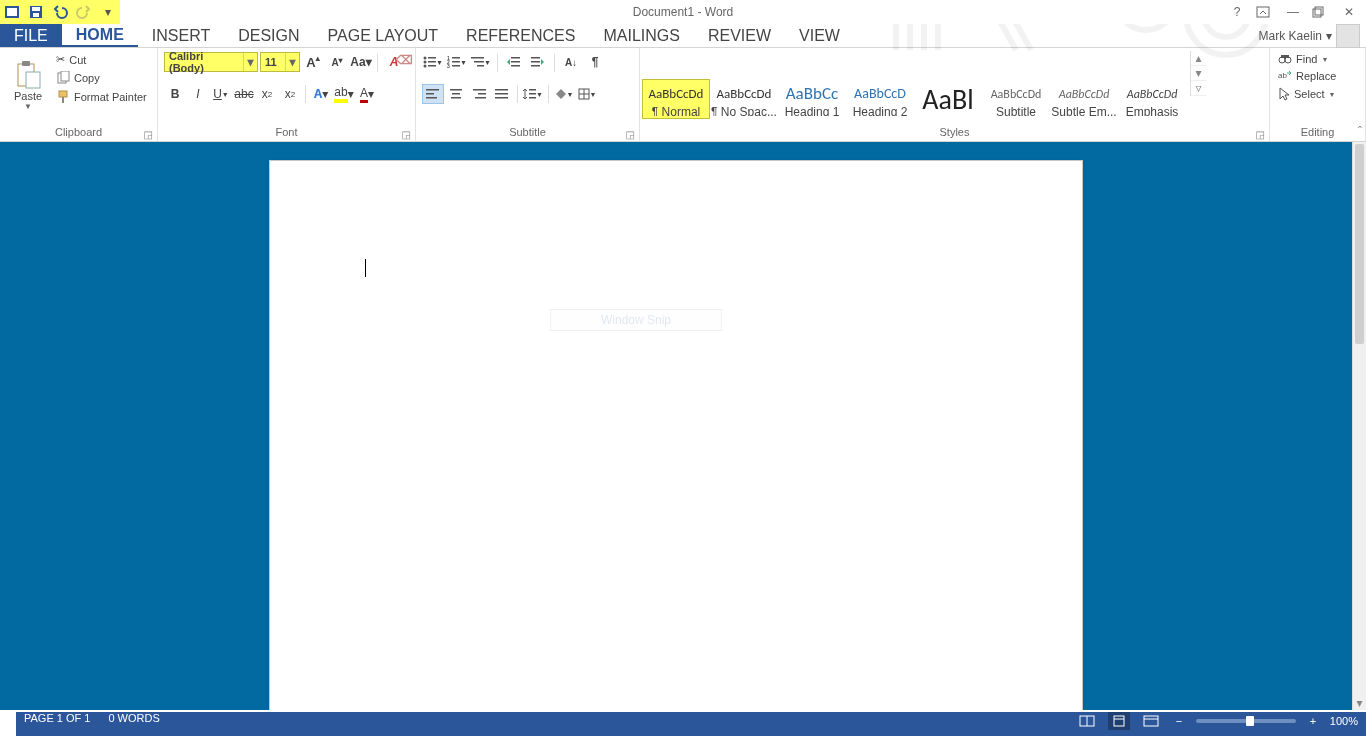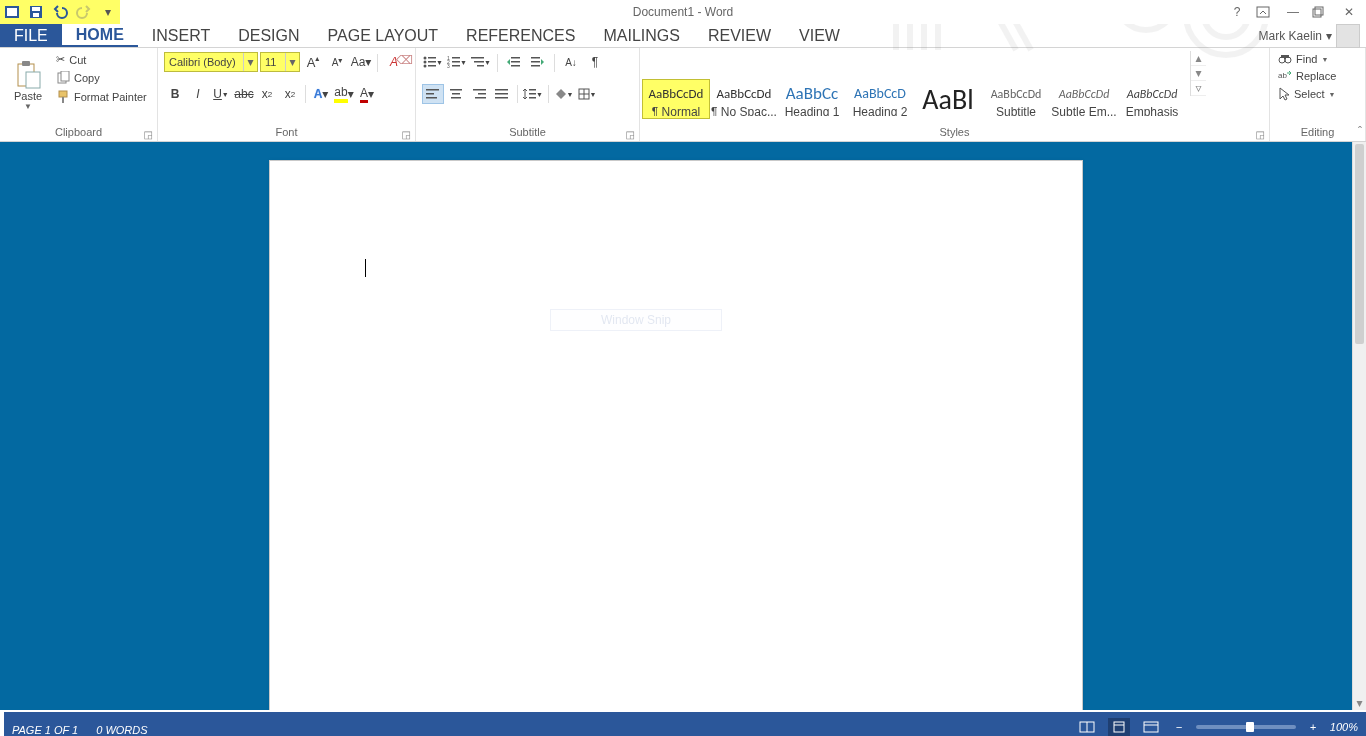--- a/index.html
+++ b/index.html
@@ -30,21 +30,21 @@
   .group .label { height:18px; font-size:11px; color:#666; display:flex; align-items:center; justify-content:center; position:relative; border-top:0; }
   .group .label .launcher { position:absolute; right:4px; bottom:1px; font-size:10px; color:#888; }
 
   .bigbtn { display:flex; flex-direction:column; align-items:center; justify-content:center; width:44px; height:66px; }
   .bigbtn .icn { width:30px; height:30px; }
   .smallrows { display:flex; flex-direction:column; gap:3px; }
   .smallbtn { display:flex; align-items:center; gap:4px; font-size:11px; padding:1px 2px; }
   .icn { display:inline-flex; align-items:center; justify-content:center; }
 
   
-  .fontrow { display:flex; align-items:flex-end; gap:2px; }
+  .fontrow { display:flex; align-items:flex-end; gap:2px;font-weight:bold; }
   .fontbox { display:flex; border:1px solid #aaa; height:20px; background:#fff; }
   .hl { background:#ffff66; }
   .fontbox.hl { border-color:#bdbb3d; }
   .fontname { width:78px; padding:0 4px; font-size:11px; display:flex; align-items:center; }
   .fontsize { width:24px; padding:0 4px; font-size:11px; display:flex; align-items:center; }
   .drop { width:14px; display:flex; align-items:center; justify-content:center; color:#666; border-left:1px solid #ccc;}
   .ibtn { width:22px; height:20px; display:flex; align-items:center; justify-content:center; border:1px solid transparent; font-size:12px;}
   .ibtn.sel { background:#cfe2f3; border-color:#9ec4e6; }
   .row2 { display:flex; align-items:center; gap:1px; margin-top:6px; }
   .sep { width:1px; height:18px; background:#ddd; margin:0 3px; }
@@ -67,21 +67,21 @@
   .docarea { position:absolute; top:142px; left:0; right:14px; bottom:26px; background:#0369a1; overflow:hidden; }
   .page { position:absolute; top:18px; left:50%; transform:translateX(-50%); width:814px; height:1050px; background:#fff; border:1px solid #c9c9c9; box-shadow:0 0 4px rgba(0,0,0,.05);}
   .cursor { position:absolute; left:95px; top:98px; width:1px; height:18px; background:#000; }
   .snip { position:absolute; left:280px; top:148px; width:172px; height:22px; border:1px solid rgba(120,150,200,.12); display:flex; align-items:center; justify-content:center; color:rgba(100,130,180,.18); font-size:12px; background:rgba(230,240,255,.05);}
   .vscroll { position:absolute; top:142px; right:0; bottom:26px; width:14px; background:#f0f0f0; border-left:1px solid #ddd;}
   .vscroll .thumb { position:absolute; top:2px; left:2px; right:2px; height:200px; background:#cfcfcf; border-radius:2px;}
   .vscroll .arr { position:absolute; left:0; right:0; height:14px; display:flex; align-items:center; justify-content:center; color:#888;}
   .vscroll .arr.up{top:0;} .vscroll .arr.dn{bottom:0;}
 
   
-  .status { position:absolute; left:4px; right:0; bottom:0; height:24px; background:#2b579a; color:#fff; display:flex; align-items:flex-end; font-size:11px; padding:0 8px;font-style:italic; }
+  .status { position:absolute; left:16px; right:0; bottom:0; height:24px; background:#2b579a; color:#fff; display:flex; align-items:flex-start; font-size:11px; padding:0 8px; }
   .status .left { display:flex; gap:18px; }
   .status .right { margin-left:auto; display:flex; align-items:center; gap:10px; }
   .status .viewbtn { width:22px; height:18px; display:flex; align-items:center; justify-content:center; }
   .slider { width:100px; height:4px; background:#6f8fc0; position:relative; border-radius:2px;}
   .slider .knob { position:absolute; left:50%; top:-3px; width:8px; height:10px; background:#fff; border-radius:1px;}
   .status .sgn { width:14px; text-align:center; }
 
   svg { display:block; }
 </style>
 </head>

